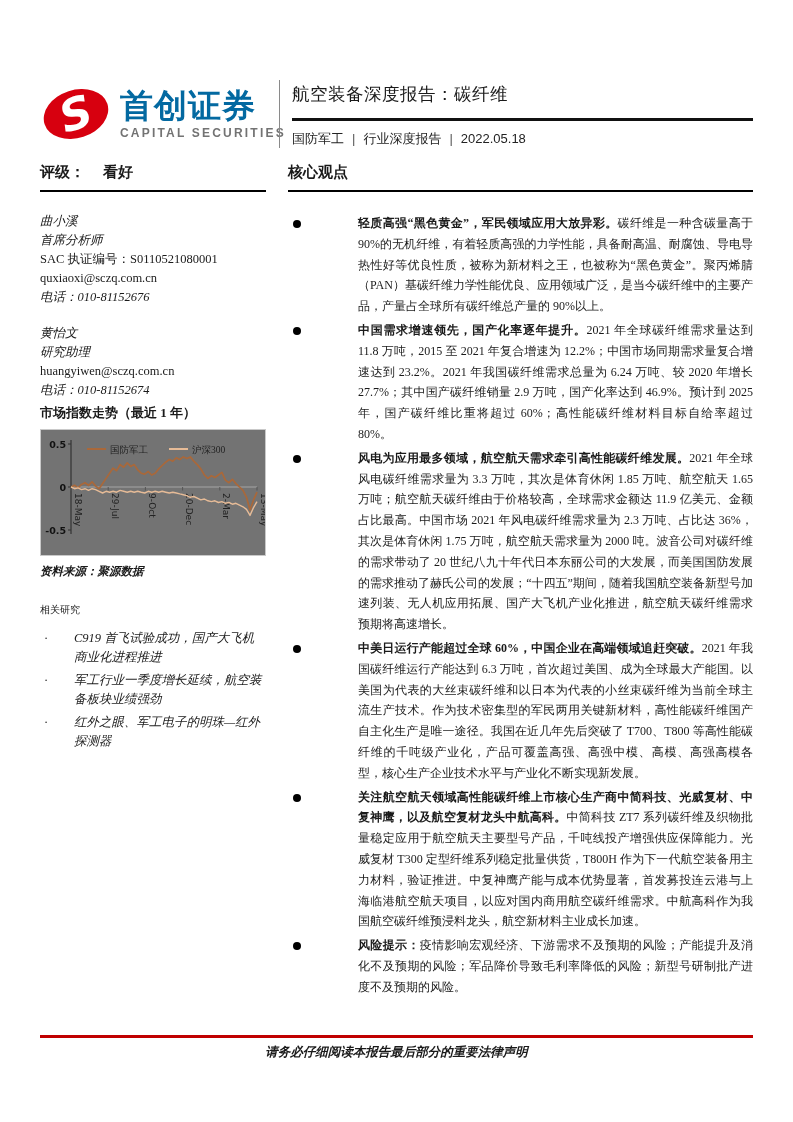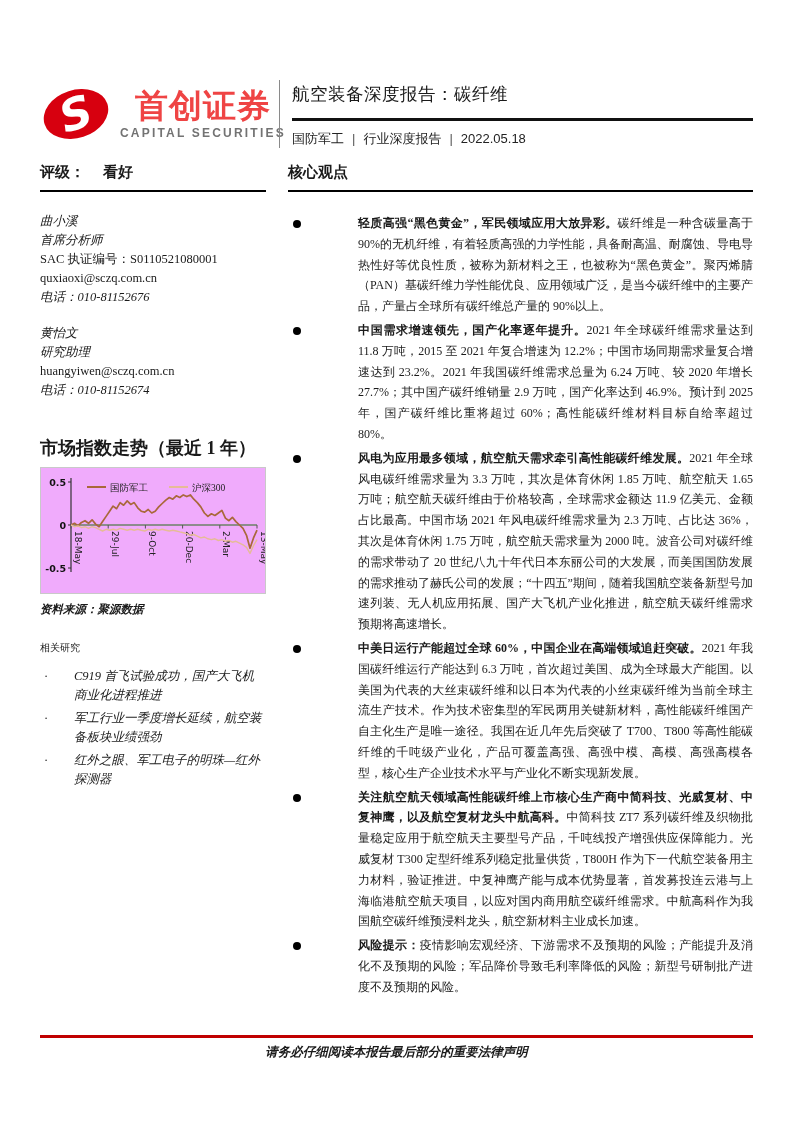--- a/index.html
+++ b/index.html
@@ -13,22 +13,22 @@
     color: #1a1a1a;
     overflow: hidden;
   }
   .content { padding: 0 40px; }
 
   
   .header { display: flex; margin-top: 80px; align-items: stretch; }
   .logo-block { width: 225px; flex: none; display: flex; align-items: center; gap: 8px; }
   .logo-mark { width: 72px; height: 68px; flex: none; }
   .brand-text { display: flex; flex-direction: column; }
-  .brand-cn { font-size: 33px; font-weight: 700; letter-spacing: 1px; color: #ef4444; line-height: 1.1;
-              font-family: "Liberation Serif", serif; white-space: nowrap; text-align: center; }
+  .brand-cn { font-size: 33px; font-weight: 700; letter-spacing: 1px; color: #0369a1; line-height: 1.1;
+              font-family: "Liberation Serif", serif; white-space: nowrap; }
   .brand-en { font-size: 12px; font-weight: 700; letter-spacing: 2.2px; color: #737373;
               font-family: "Liberation Sans", sans-serif; margin-top: 2px; white-space: nowrap; }
   .header-divider { width: 1px; background: #8a8a8a; margin: 0 12px 0 14px; flex: none; }
   .title-block { flex: 1; padding-top: 2px; }
   .report-title { font-size: 17.5px; font-weight: 400; letter-spacing: .5px; }
   .title-rule { height: 2.5px; background: #111; margin: 12px 0 9px 0; }
   .report-meta { font-size: 13px; color: #222; font-family: "Liberation Sans", sans-serif; }
   .report-meta .sep { margin: 0 8px; color: #555; }
 
   
@@ -39,22 +39,22 @@
   .sec-head-row { display: flex; align-items: flex-start; }
   .sec-head { font-size: 15px; font-weight: 700; }
   .rating-value { margin-left: 18px; }
   .sec-rule { height: 2px; background: #000; margin-top: 8px; }
 
   
   .analyst { margin-top: 20px; font-size: 12.5px; line-height: 19px; font-style: italic; }
   .analyst + .analyst { margin-top: 17px; }
   .analyst .email, .analyst .sac { font-style: normal; }
 
-  .chart-title { margin-top: 36px; font-size: 18px; font-weight: 700; }
-  .chart-box { margin-top: 7px; width: 226px; height: 127px; border: 1px solid #c9c9c9; background:#f0abfc; }
+  .chart-title { margin-top: 4px; font-size: 13px; font-weight: 700; }
+  .chart-box { margin-top: 7px; width: 226px; height: 127px; border: 1px solid #c9c9c9; background:#737373; }
   .chart-source { margin-top: 8px; font-size: 11.5px; font-weight: 700; font-style: italic; }
 
   .related-title { margin-top: 24px; font-size: 10px; }
   .related-list { margin-top: 12px; }
   .rel-item { display: flex; font-size: 12.5px; line-height: 19px; margin-bottom: 4px; font-style: italic; }
   .rel-dot { width: 34px; flex: none; text-align: left; padding-left: 4px; font-style: normal; }
   .rel-text { flex: 1; }
 
   
   .bullets { margin-top: 21px; }

